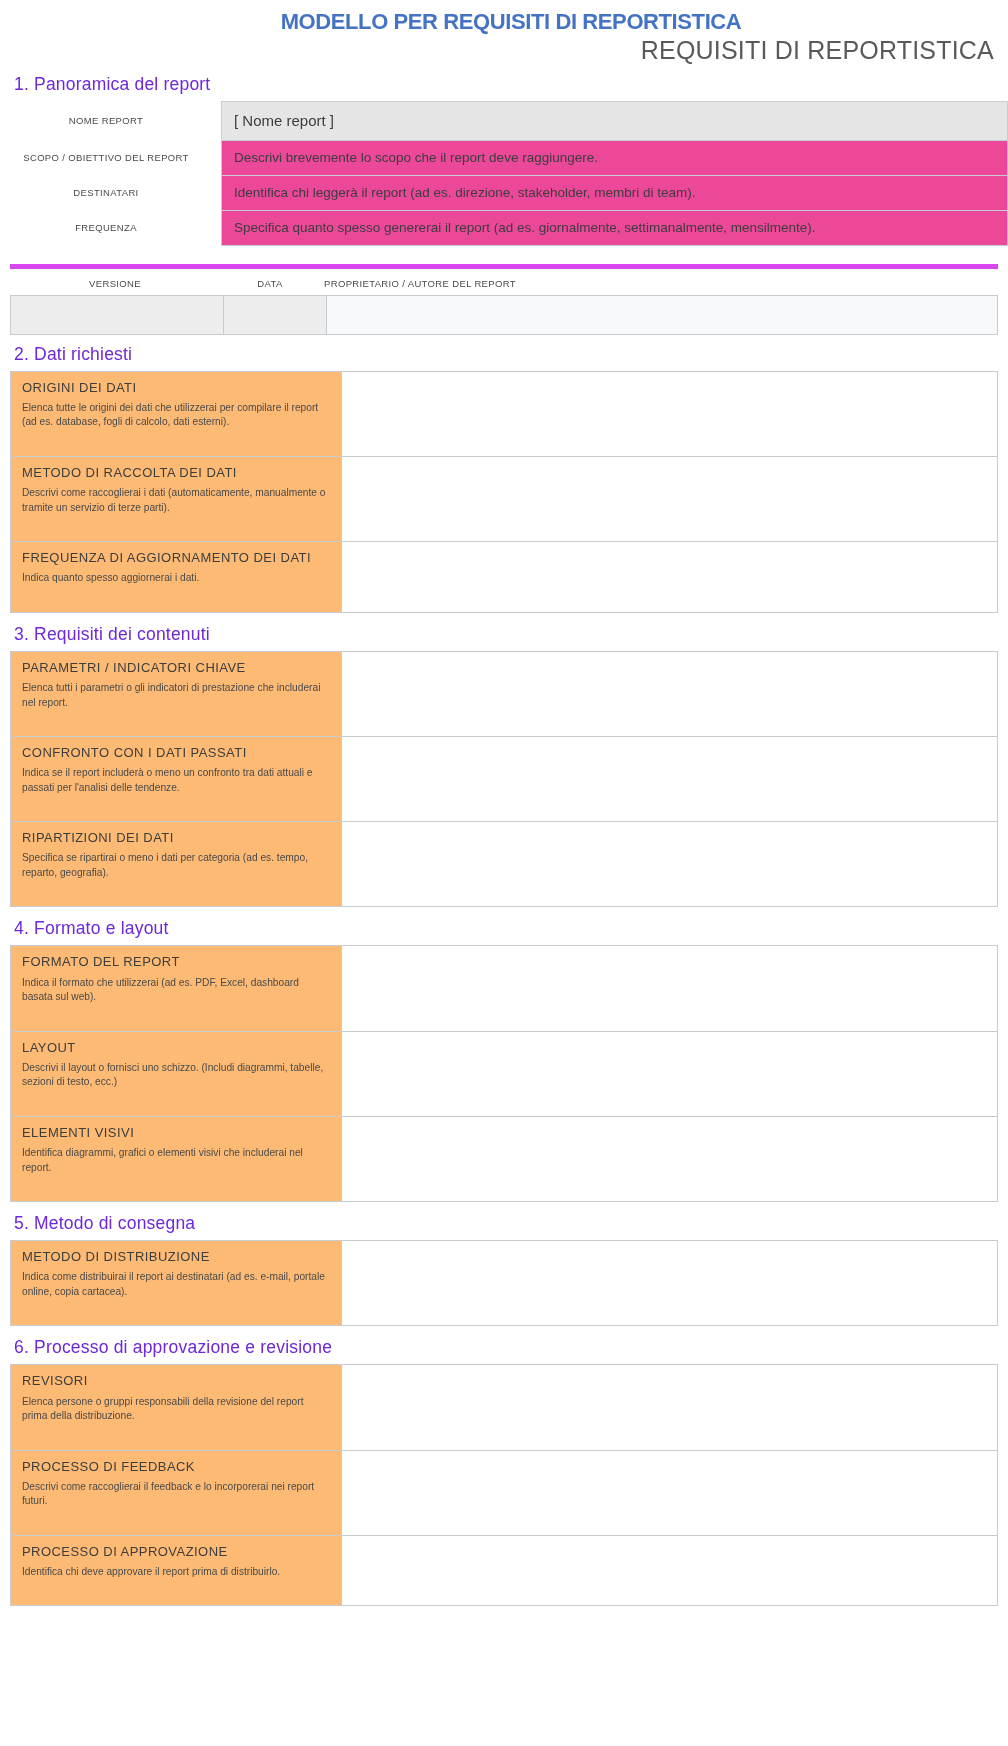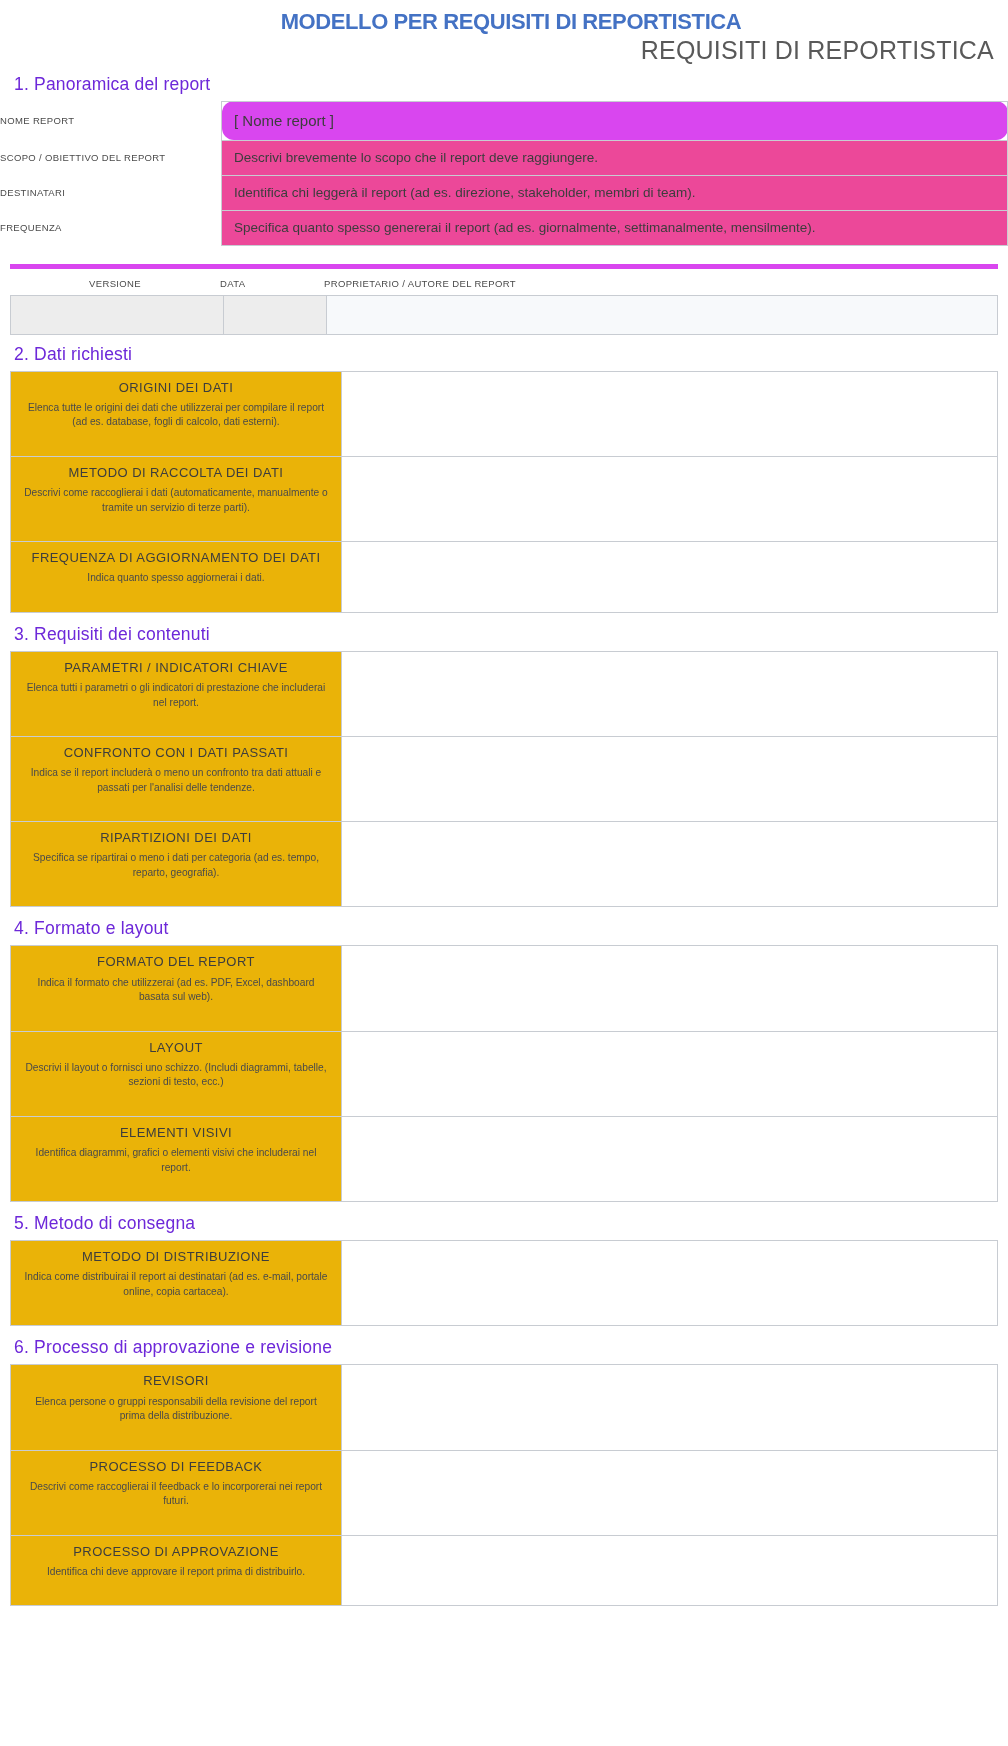--- a/index.html
+++ b/index.html
@@ -52,43 +52,42 @@
   }
 
   
   .overview {
     width: 100%;
     border-collapse: collapse;
     table-layout: fixed;
   }
   .overview td.ov-label {
     width: 212px;
-    text-align: left;
+    text-align: center;
     vertical-align: middle;
     font-size: 9.5px;
     letter-spacing: 0.35px;
     color: #4a4a4a;
     padding: 0 9px 0 0;
     border: none;
     height: 34px;
   }
   .overview td.ov-value {
     border: 1px solid #c8ccd2;
     background: #ec4899;
     font-size: 13.5px;
     color: #3d3d3d;
     padding: 0 0 0 12px;
     vertical-align: middle;
     height: 34px;
   }
   .overview tr.first td.ov-value {
-    background: #d946ef;
+    background: #e5e5e5;
     font-size: 15px;
     height: 38px;
-    border-radius: 12px;
   }
 
   
   .version-wrap {
     margin: 18px 10px 0 10px;
     border-top: 5px solid #d946ef;
     padding-top: 0;
   }
   .version-head {
     width: 100%;
@@ -98,21 +97,21 @@
   .version-head th {
     font-size: 9.5px;
     font-weight: normal;
     letter-spacing: 0.35px;
     color: #4a4a4a;
     text-align: left;
     padding: 9px 0 6px 0;
     border: none;
   }
   .version-head th.c1 { width: 210px; text-align: center; }
-  .version-head th.c2 { width: 100px; }
+  .version-head th.c2 { width: 100px; text-align: center; }
   .version-head th.c3 { text-align: left; padding-left: 4px; }
   .version-body {
     width: 100%;
     border-collapse: collapse;
     table-layout: fixed;
   }
   .version-body td {
     border: 1px solid #c8ccd2;
     height: 36px;
     background: #ededed;
@@ -124,24 +123,23 @@
   
   .field-table {
     width: 100%;
     border-collapse: collapse;
     table-layout: fixed;
     margin: 0;
   }
   .field-table td.ft-prompt {
     width: 308px;
     border: 1px solid #c8ccd2;
-    background: #eab308;
+    background: #fdba74;
     padding: 8px 11px 26px 11px;
     vertical-align: top;
-    text-align: center;
   }
   .field-table td.ft-answer {
     border: 1px solid #c8ccd2;
     background: #ffffff;
   }
   .ft-title {
     font-size: 13px;
     letter-spacing: 0.45px;
     color: #3d3d3d;
     line-height: 1.25;

